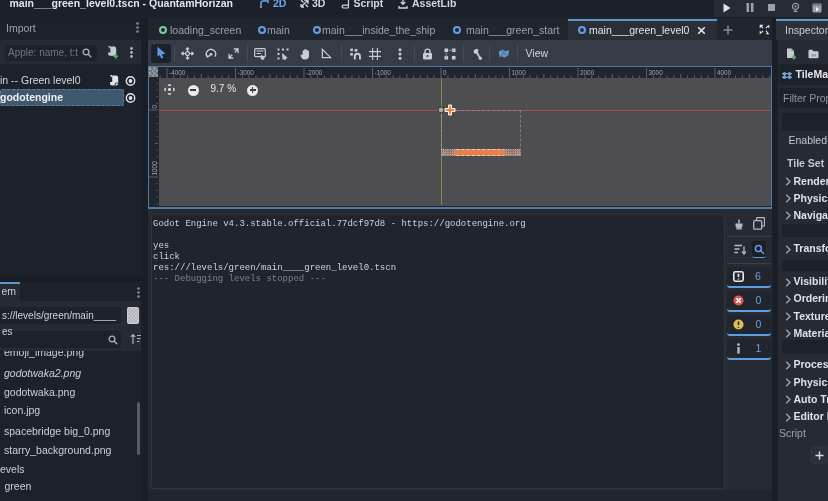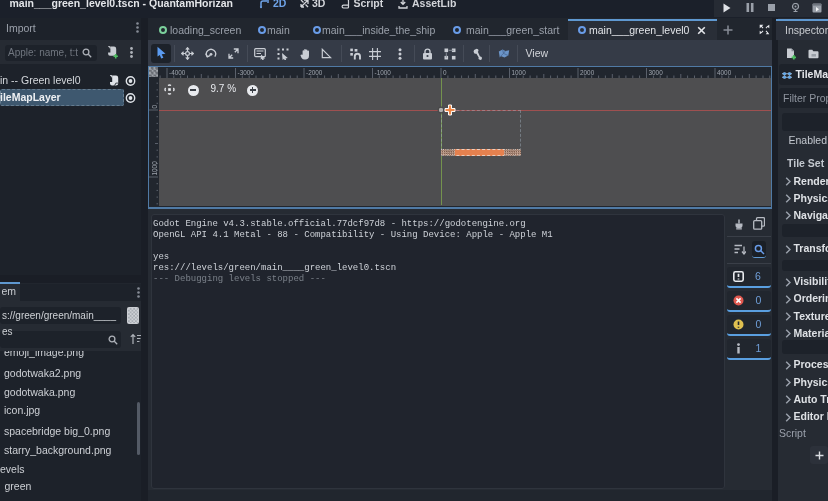--- a/index.html
+++ b/index.html
@@ -113,21 +113,21 @@
         <path d="M4.8 10.5 a2.4 2.4 0 0 0 2 -2.4 H9" stroke="#1d222a" stroke-width="0.8" fill="none"></path>
       </svg>
     </div>
 <div class="abs" style="left:125px;top:75.5px;">
       <svg width="11" height="10" viewBox="0 0 11 10">
         <circle cx="5.5" cy="5" r="4.2" stroke="#dfe3e8" stroke-width="1.4" fill="none"></circle>
         <circle cx="5.5" cy="5" r="1.9" fill="#dfe3e8"></circle>
       </svg>
     </div>
 <div class="abs" style="left:0;top:88.5px;width:123.5px;height:17px;background:#3e586f;border-radius:2px;outline:1px dashed rgba(220,230,240,0.25);outline-offset:-1px;"></div>
-<div class="abs tx" style="left:0px;top:92px;font-size:10.5px;font-weight:bold;color:#eef0f3;">ileMapLayer</div>
+<div class="abs tx" style="left:0px;top:92px;font-size:10.5px;font-weight:bold;color:#eef0f3;">godotengine</div>
 <div class="abs" style="left:125px;top:92.5px;">
       <svg width="11" height="10" viewBox="0 0 11 10">
         <circle cx="5.5" cy="5" r="4.2" stroke="#dfe3e8" stroke-width="1.4" fill="none"></circle>
         <circle cx="5.5" cy="5" r="1.9" fill="#dfe3e8"></circle>
       </svg>
     </div>
 
 <div class="abs" style="left:0;top:275px;width:141px;height:8px;background:#1a1e26;"></div>
 
 <div class="abs" style="left:0;top:283.5px;width:141px;height:17px;background:#1d222a;"></div>
@@ -137,42 +137,42 @@
 <div class="abs" style="left:137px;top:286.5px;">
       <svg width="3" height="11" viewBox="0 0 3 11">
         <circle cx="1.5" cy="1.5" r="1.3" fill="#868c96"></circle>
         <circle cx="1.5" cy="5.5" r="1.3" fill="#868c96"></circle>
         <circle cx="1.5" cy="9.5" r="1.3" fill="#868c96"></circle>
       </svg>
     </div>
 
 <div class="abs" style="left:0;top:300.5px;width:141px;height:26.5px;background:#262b33;"></div>
 <div class="abs" style="left:0;top:307px;width:121px;height:16.5px;background:#1d222a;border-radius:3px;"></div>
-<div class="abs tx" style="left:2px;top:310px;font-size:10px;color:#cfd2d6;">s://green/green/main____</div>
+<div class="abs tx" style="left:2px;top:310px;font-size:10px;color:#cfd2d6;">s://levels/green/main____</div>
 <div class="abs" style="left:126.5px;top:307px;width:12.5px;height:16.5px;background:#c9ccd1;border-radius:2px;"></div>
 <div class="abs" style="left:127.5px;top:308px;width:10.5px;height:14.5px;background:repeating-conic-gradient(#a8adb4 0 25%,#cdd0d5 0 50%) 0 0/3.5px 3.5px;border-radius:1px;"></div>
 
 <div class="abs" style="left:0;top:327px;width:141px;height:24px;background:#262b33;"></div>
 <div class="abs" style="left:0;top:330.5px;width:121px;height:17.5px;background:#1d222a;border-radius:3px;"></div>
 <div class="abs tx" style="left:2px;top:326px;font-size:10px;color:#cfd2d6;">es</div>
 <div class="abs" style="left:108px;top:334.5px;">
       <svg width="10" height="10" viewBox="0 0 10 10">
         <circle cx="4" cy="4" r="2.9" stroke="#aeb2b9" stroke-width="1.3" fill="none"></circle>
         <path d="M6.3 6.3 L9.2 9.2" stroke="#aeb2b9" stroke-width="1.3"></path>
       </svg>
     </div>
 <div class="abs" style="left:130px;top:333px;">
       <svg width="12" height="13" viewBox="0 0 12 13">
         <path d="M3 1.5 v9.5 M0.8 3.8 L3 1.5 L5.2 3.8 M7 2.5 h4.5 M7 5.5 h3.5 M7 8.5 h2.5" stroke="#aeb2b9" stroke-width="1.2" fill="none"></path>
       </svg>
     </div>
 
 <div class="abs" style="left:0;top:351px;width:141px;height:150px;background:#1d222a;overflow:hidden;">
 <div class="abs tx" style="left:4px;top:-4px;font-size:10.5px;color:#cdd0d5;">emoji_image.png</div>
-<div class="abs tx" style="left:4px;top:16.8px;font-size:10.5px;color:#cdd0d5;">godotwaka2.png</div>
+<div class="abs tx" style="left:4px;top:16.8px;font-size:10.5px;color:#cdd0d5;font-style:italic;">godotwaka2.png</div>
 <div class="abs tx" style="left:4px;top:36.1px;font-size:10.5px;color:#cdd0d5;">godotwaka.png</div>
 <div class="abs tx" style="left:4px;top:54.4px;font-size:10.5px;color:#cdd0d5;">icon.jpg</div>
 <div class="abs tx" style="left:4px;top:74.7px;font-size:10.5px;color:#cdd0d5;">spacebridge big_0.png</div>
 <div class="abs tx" style="left:4px;top:94.0px;font-size:10.5px;color:#cdd0d5;">starry_background.png</div>
 <div class="abs tx" style="left:0px;top:113.3px;font-size:10.5px;color:#cdd0d5;">evels</div>
 <div class="abs tx" style="left:4.5px;top:130.1px;font-size:10.5px;color:#cdd0d5;">green</div>
 </div>
 <div class="abs" style="left:136.5px;top:402px;width:3.5px;height:53px;background:#545b66;border-radius:2px;"></div>
 
 <div class="abs" style="left:141px;top:18px;width:7px;height:483px;background:#1a1e26;"></div>
@@ -501,23 +501,23 @@
   <div class="abs tx" style="left:51.5px;top:5.5px;font-size:10px;color:#e8eaee;">9.7 %</div>
   <div class="abs" style="left:88px;top:7px;width:11px;height:11px;background:#e8eaee;border-radius:50%;"></div>
   <div class="abs" style="left:90.5px;top:11.8px;width:6px;height:1.6px;background:#3a3f46;"></div>
   <div class="abs" style="left:92.7px;top:9.6px;width:1.6px;height:6px;background:#3a3f46;"></div>
 </div>
 
 <div class="abs" style="left:148px;top:208.5px;width:626px;height:281px;background:#262b33;"></div>
 <div class="abs" style="left:150.5px;top:213.5px;width:574px;height:275.5px;background:#20242d;border:1px solid #2f343d;border-radius:3px;box-sizing:border-box;"></div>
 <div class="abs" id="console-text" style="left:153px;top:218.6px;font-family:'Liberation Mono',monospace;font-size:9px;line-height:11px;color:#ced2d8;">
       <div style="white-space:pre;">Godot Engine v4.3.stable.official.77dcf97d8 - https://godotengine.org</div>
-      <div style="white-space:pre;">OpenGL API 4.1 Metal - 88 - Compatibility - Using Device: Apple - Apple M1</div>
       <div style="height:11px;"></div>
       <div style="white-space:pre;">yes</div>
+      <div style="white-space:pre;">click</div>
       <div style="white-space:pre;">res:///levels/green/main____green_level0.tscn</div>
       <div style="white-space:pre;color:#7a8089;">--- Debugging levels stopped ---</div>
     </div>
 
 <div class="abs" style="left:734px;top:219px;">
       <svg width="10" height="11" viewBox="0 0 10 11">
         <path d="M5 0.5 v4" stroke="#b6bac2" stroke-width="1.5"></path>
         <path d="M1.5 4.5 h7 v2.2 a2.2 2.2 0 0 1 -2.2 2.2 h-2.6 a2.2 2.2 0 0 1 -2.2 -2.2 z" fill="#b6bac2"></path>
         <path d="M2.2 9.2 h5.6 v1.3 h-5.6 z" fill="#b6bac2"></path>
       </svg>

